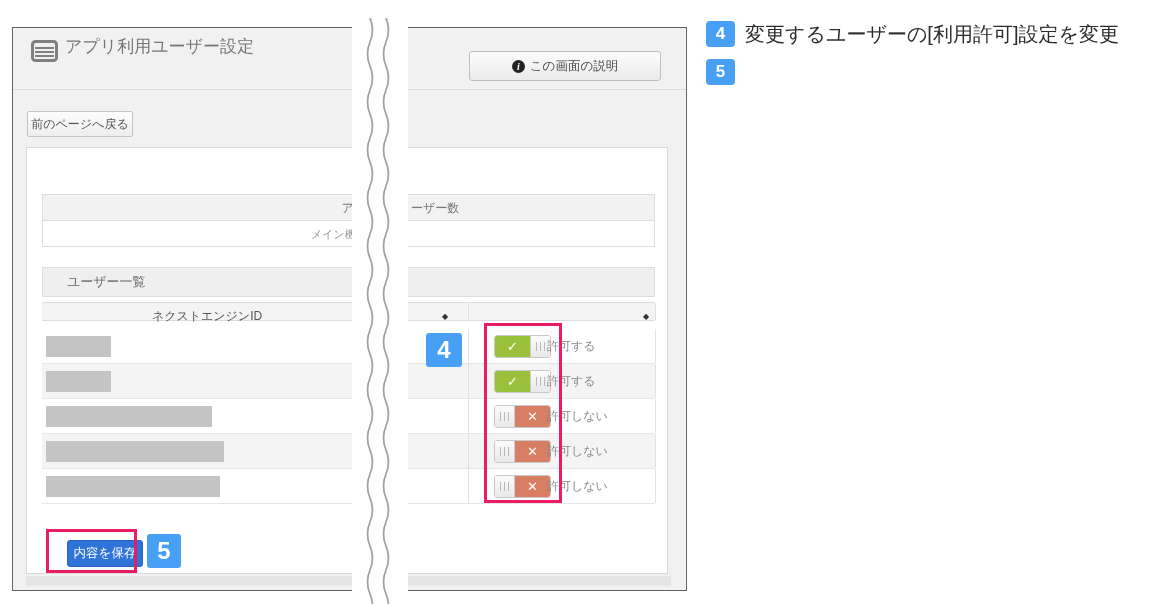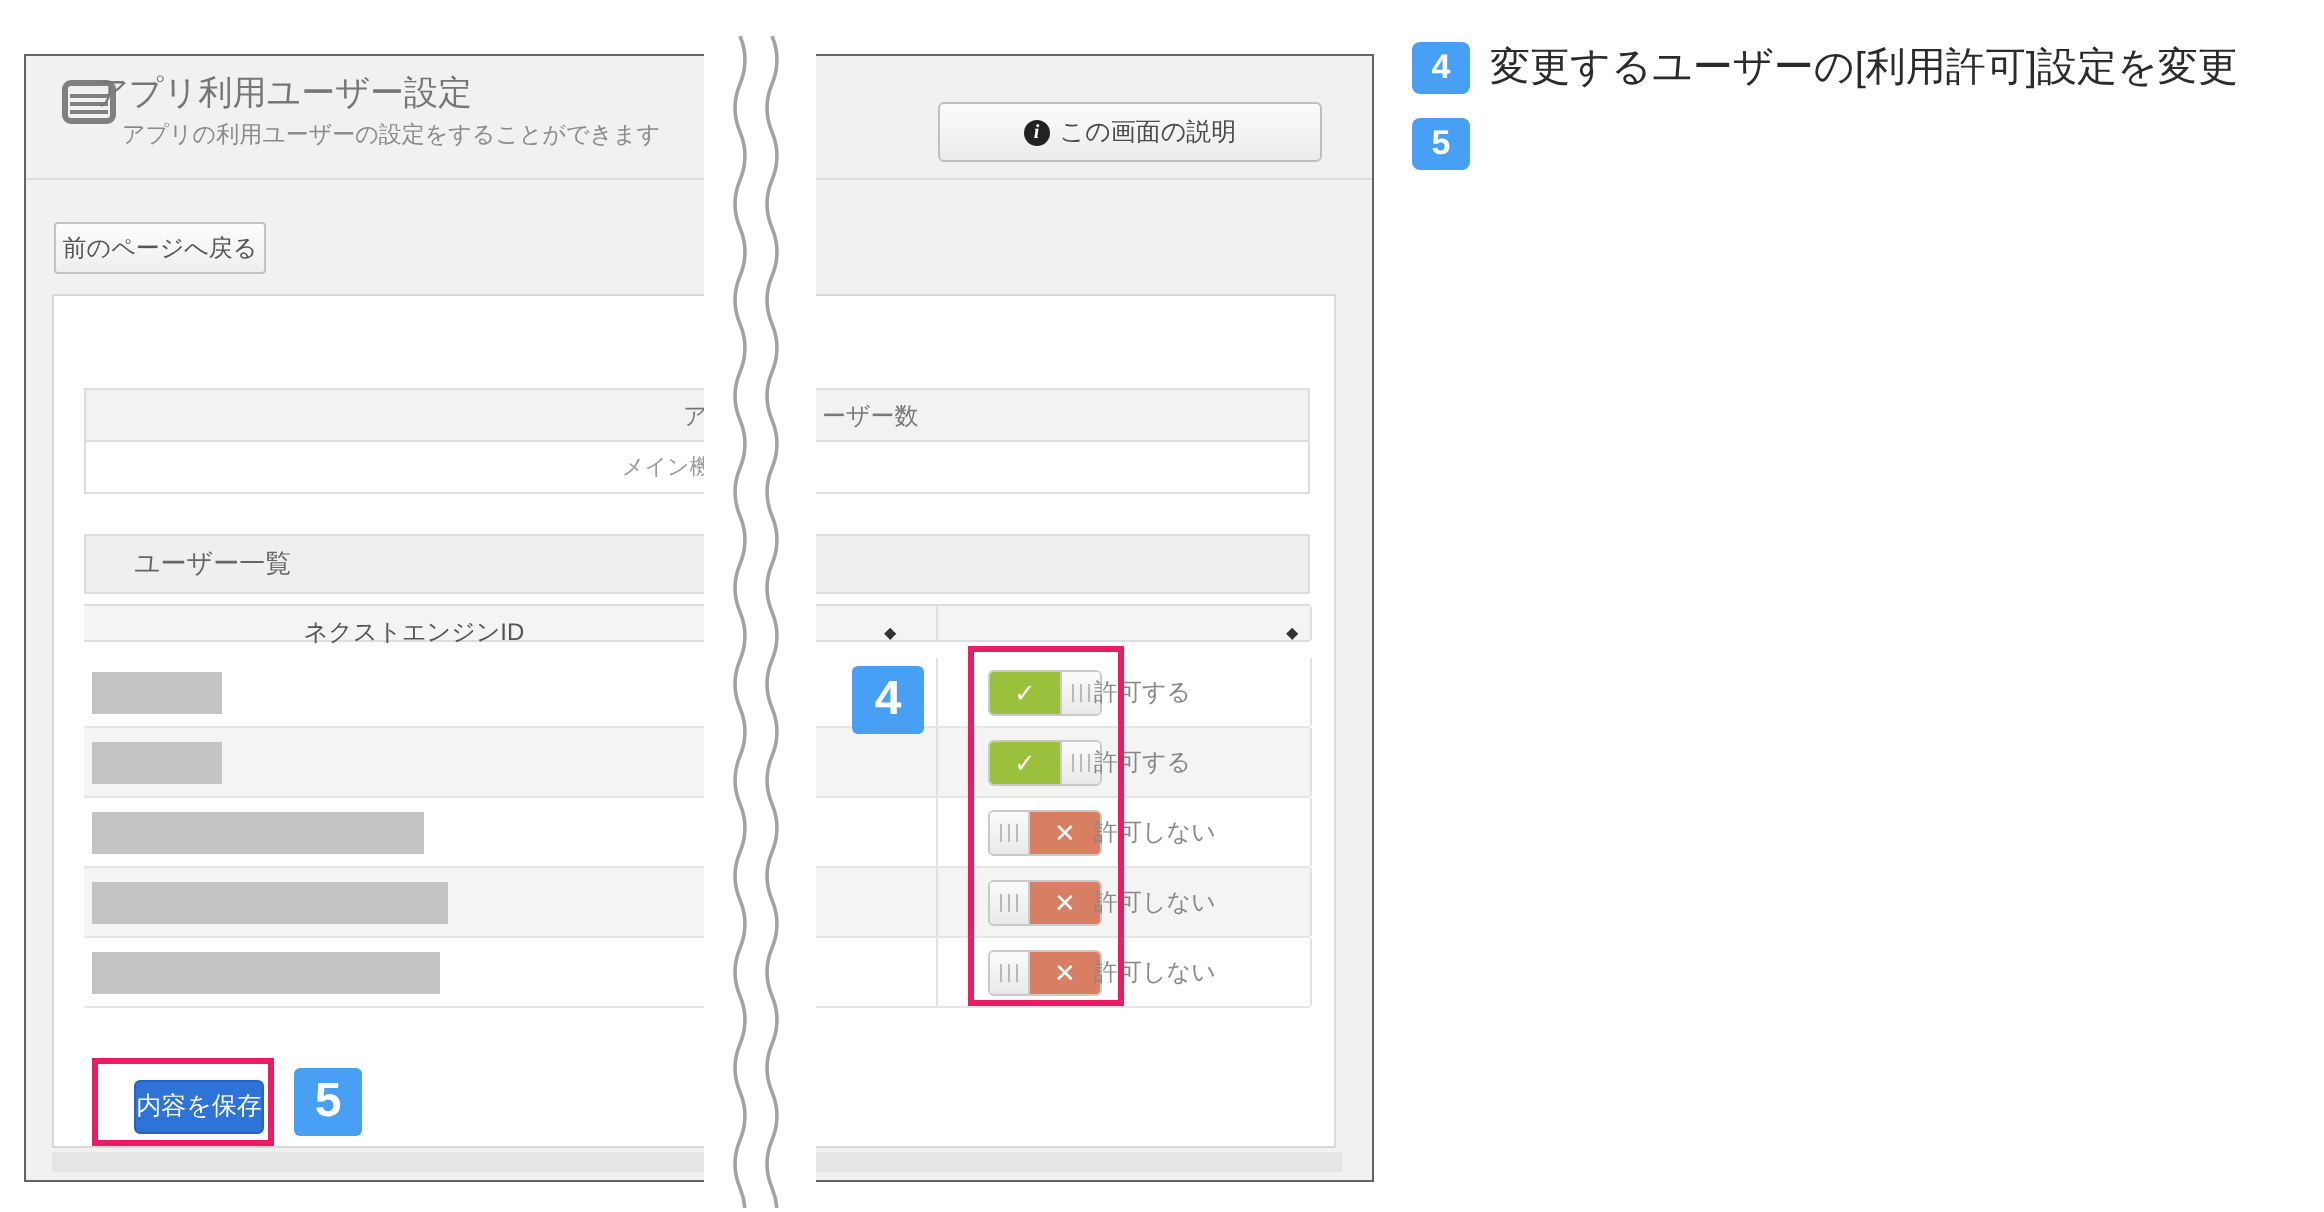--- a/index.html
+++ b/index.html
@@ -5,21 +5,21 @@
   * { margin:0; padding:0; box-sizing:border-box; }
   html,body { width:1162px; height:606px; background:#fff;
     font-family:"Liberation Sans","DejaVu Sans",sans-serif; }
   body { position:relative; overflow:hidden; }
 
   
   .panel { position:absolute; left:12px; top:27px; width:675px; height:564px;
     background:#f1f1f1; border:1px solid #636363; }
 
   .title-icon { position:absolute; left:18px; top:12px; }
-  .page-title { position:absolute; left:34px; top:7px; font-size:17px; color:#767676; }
+  .page-title { position:absolute; left:52px; top:7px; font-size:17px; color:#767676; }
   .page-subtitle { position:absolute; left:48px; top:32px; font-size:11.5px; color:#8a8a8a; }
 
   .help-btn { position:absolute; left:456px; top:23px; width:192px; height:30px;
     background:linear-gradient(#fcfcfc,#ebebeb); border:1px solid #bfbfbf; border-radius:3px;
     font-size:12.5px; color:#4a4a4a; display:flex; align-items:center; justify-content:center; gap:5px; cursor:pointer; }
   .info-ico { display:inline-block; width:13px; height:13px; background:#222; border-radius:50%;
     color:#fff; font-size:10px; line-height:13px; text-align:center;
     font-family:"Liberation Serif",serif; font-style:italic; font-weight:bold; }
 
   .hdr-divider { position:absolute; left:0; right:0; top:61px; border-top:1px solid #dcdcdc; }
@@ -74,21 +74,21 @@
   .toggle.off .seg { right:0; width:35px; background:#d8twenty; }
   .toggle.off .seg { right:0; width:35px; background:#d87f63; border-radius:0 2px 2px 0; }
   .grip { position:absolute; top:0; bottom:0; width:20px; background:linear-gradient(#fbfbfb,#e9e9e9); }
   .grip::before { content:""; position:absolute; left:5px; top:6px; width:9px; height:9px;
     background:repeating-linear-gradient(90deg,#b9b9b9 0 1px,transparent 1px 4px); }
   .toggle.on  .grip { right:0; border-left:1px solid #ccc; border-radius:0 2px 2px 0; }
   .toggle.off .grip { left:0; border-right:1px solid #ccc; border-radius:2px 0 0 2px; }
   .perm-label { position:absolute; left:505px; top:0; font-size:12px; color:#888; line-height:35px; }
 
   
-  .save-btn { position:absolute; left:40px; top:392px; width:65px; height:27px;
+  .save-btn { position:absolute; left:40px; top:392px; width:76px; height:27px;
     background:#2d73d8; border:1px solid #2a62c4; border-radius:3px;
     color:#fff; font-size:12.5px; display:flex; align-items:center; justify-content:center; cursor:pointer; }
 
   .footer-strip { position:absolute; left:13px; right:15px; top:548px; height:10px; background:#e5e5e5; }
 
   
   .hl-box { position:absolute; border:3px solid #ea1c63; z-index:3; }
   .hl-toggles { left:471px; top:295px; width:78px; height:180px; }
   .hl-save { left:33px; top:501px; width:91px; height:44px; }
   .step-badge { position:absolute; background:#47a0f4; border-radius:3px; color:#fff;
@@ -113,21 +113,20 @@
 
   <span class="title-icon">
     <svg width="27" height="22" viewBox="0 0 27 22">
       <rect x="1.5" y="1.5" width="24" height="19" rx="3" fill="none" stroke="#808080" stroke-width="3"></rect>
       <line x1="4" y1="8" x2="23" y2="8" stroke="#808080" stroke-width="2"></line>
       <line x1="4" y1="12" x2="23" y2="12" stroke="#808080" stroke-width="2"></line>
       <line x1="4" y1="16" x2="23" y2="16" stroke="#808080" stroke-width="2"></line>
     </svg>
   </span>
   <div class="page-title">アプリ利用ユーザー設定</div>
-  <div class="page-subtitle">アプリの利用ユーザーの設定をすることができます</div>
 
   <div class="help-btn">
     <span class="info-ico">i</span>
     <span>この画面の説明</span>
   </div>
 
   <div class="hdr-divider"></div>
 
   <div class="back-btn">前のページへ戻る</div>
 

